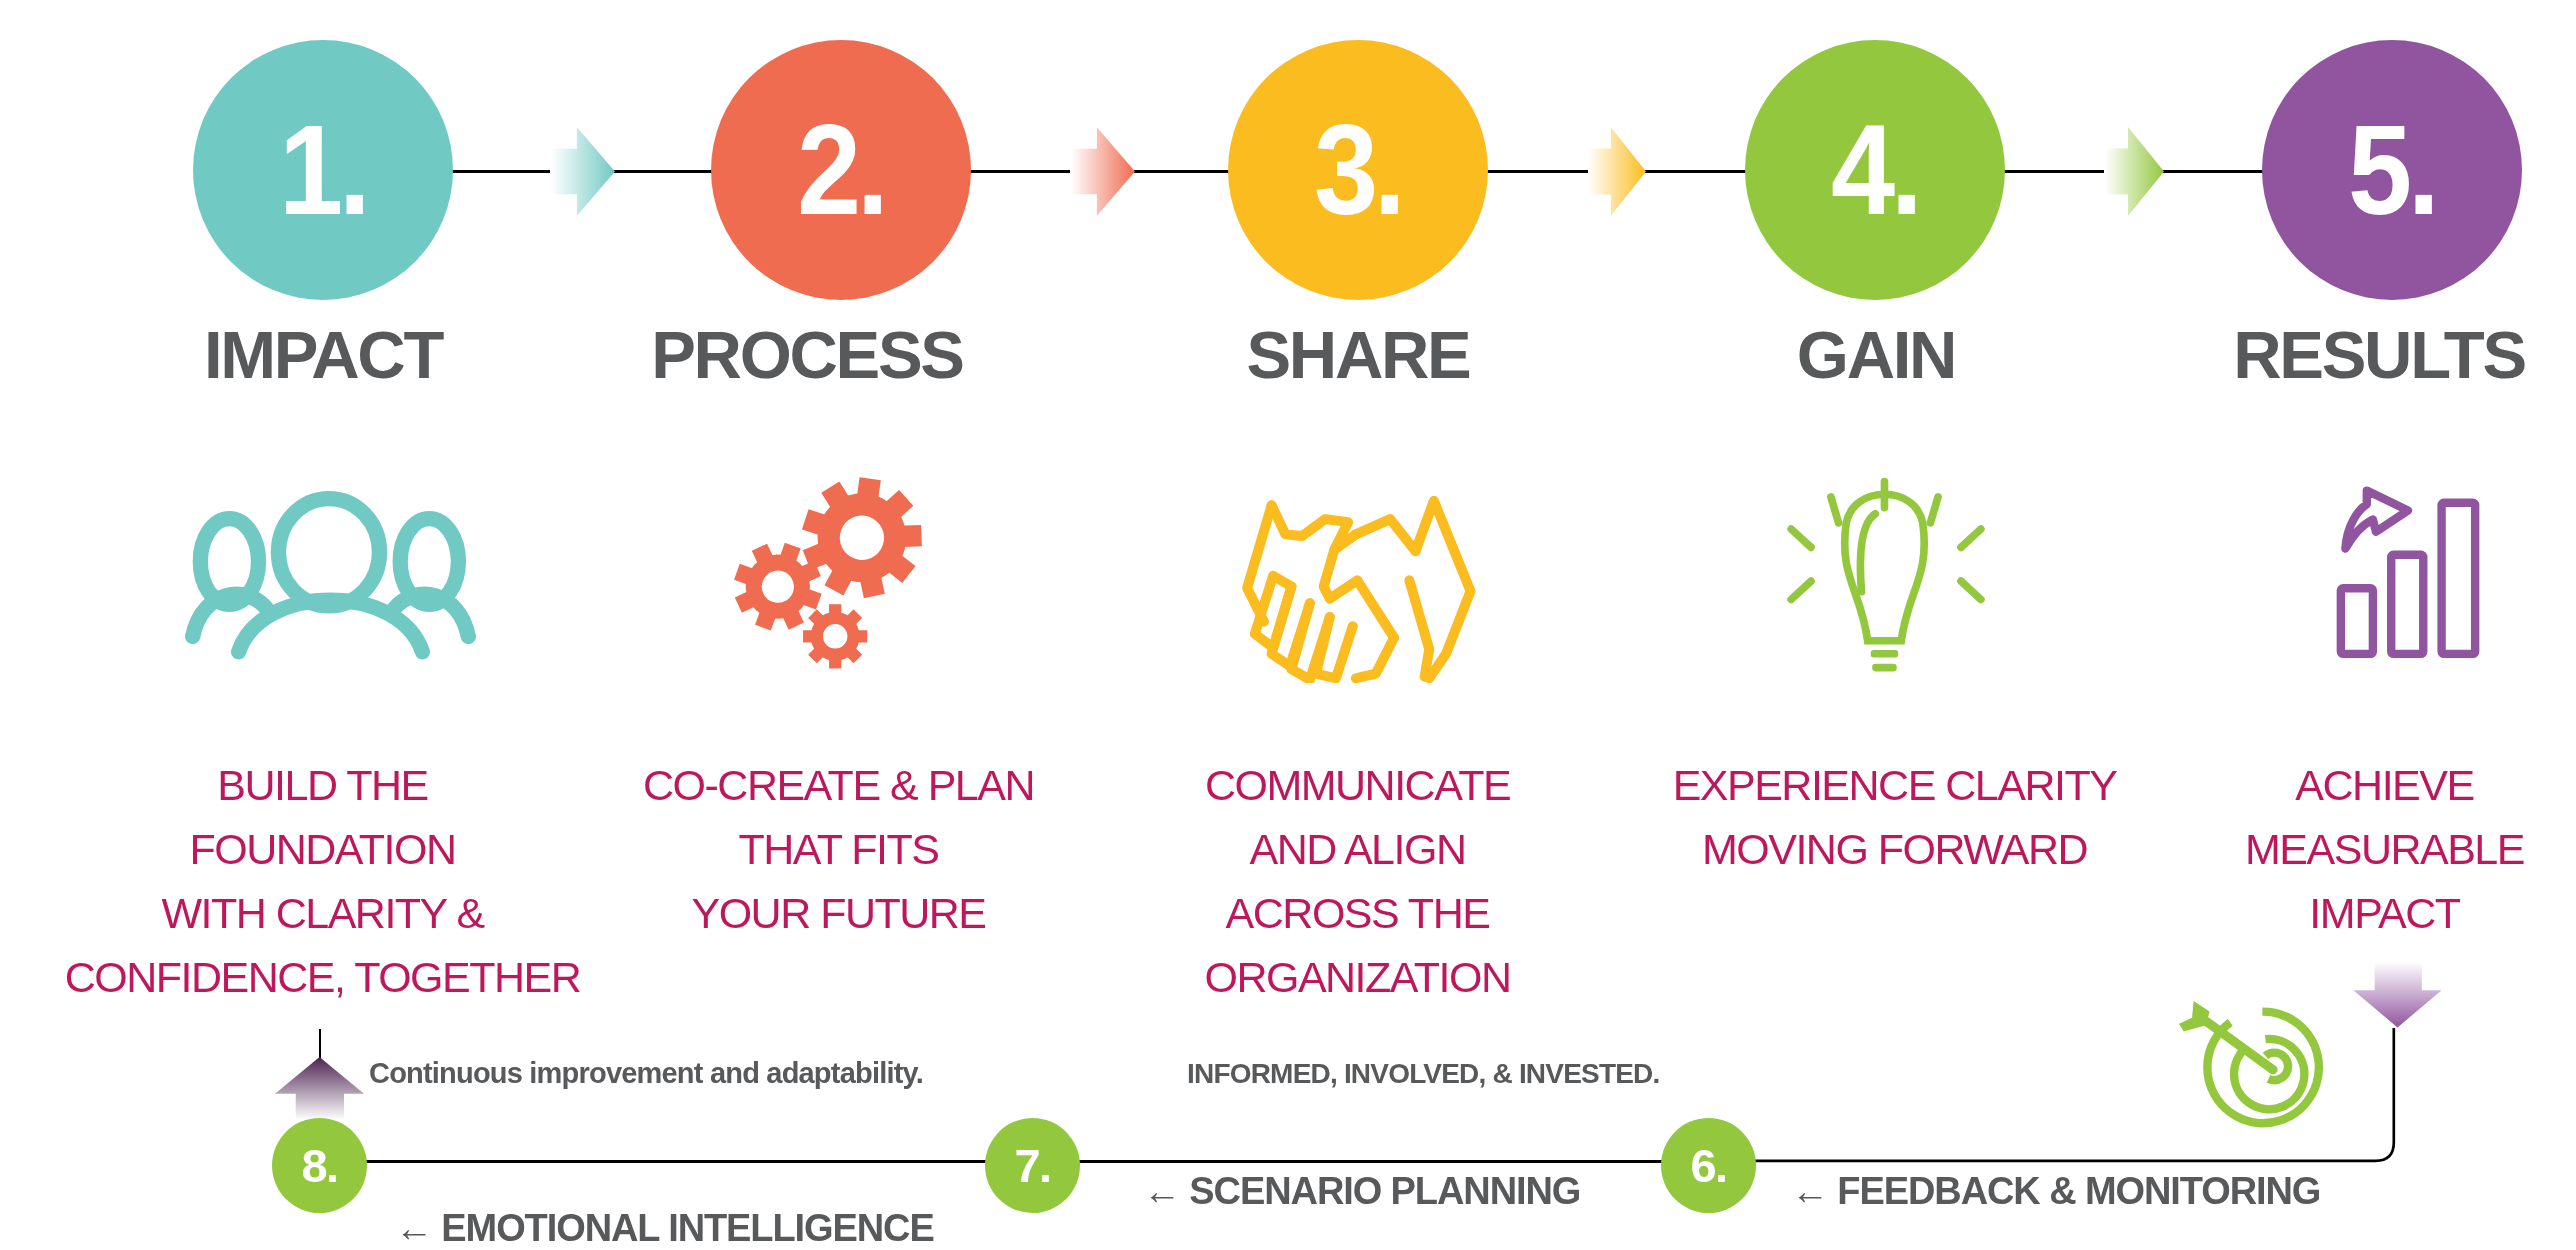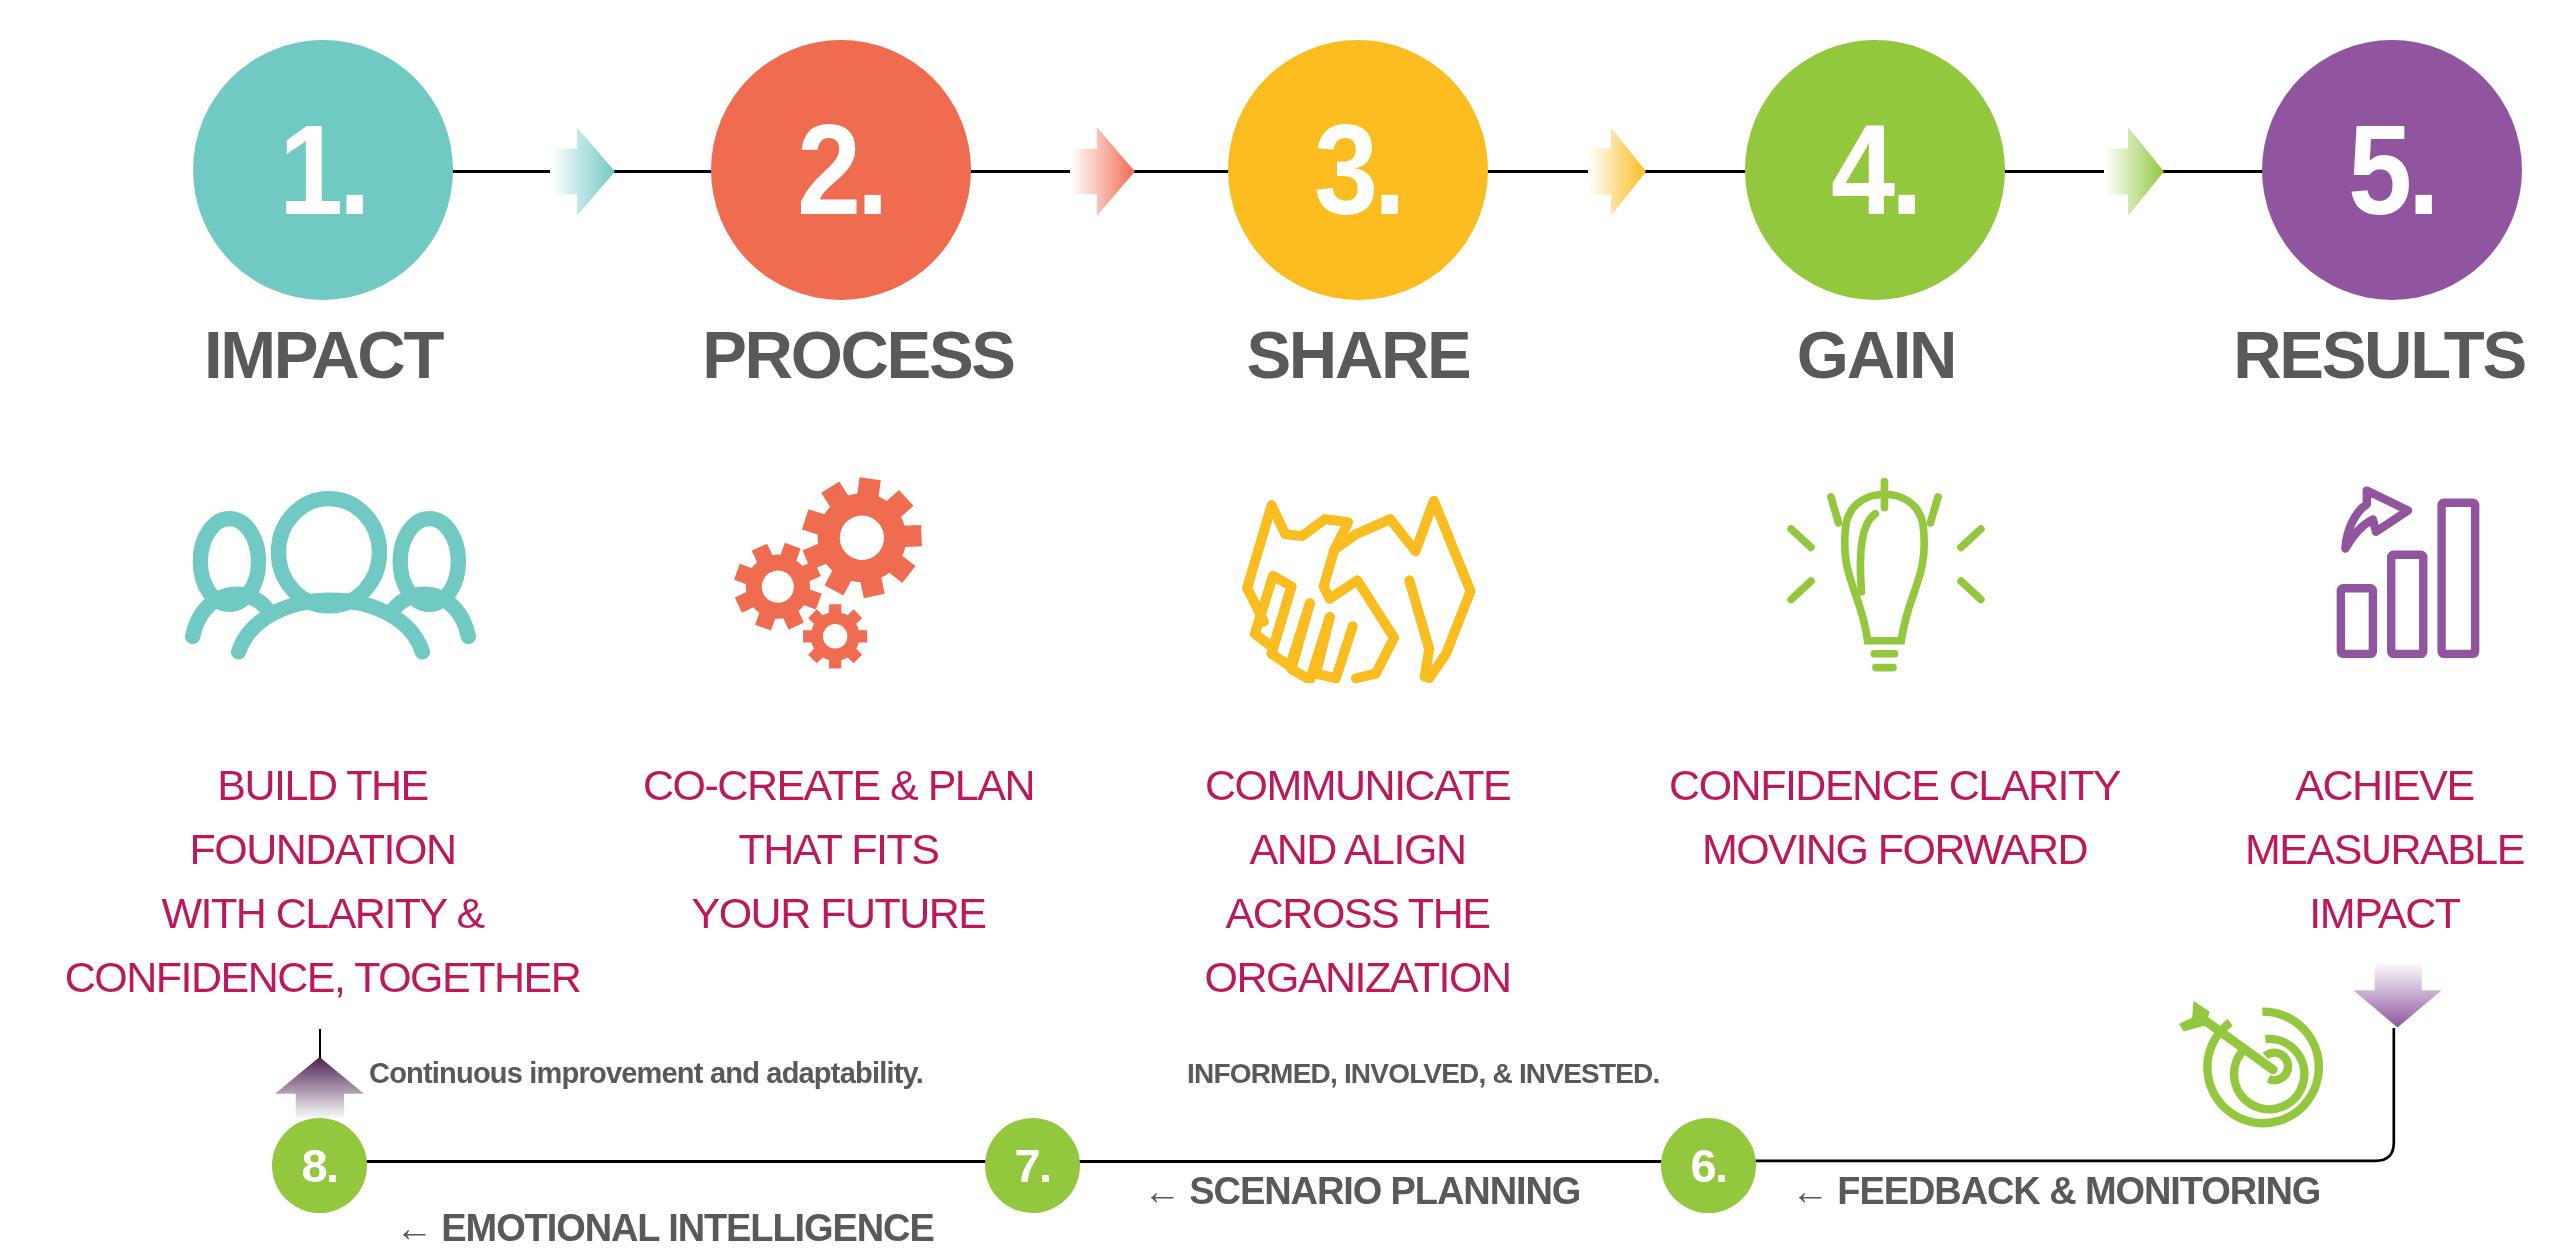--- a/index.html
+++ b/index.html
@@ -82,21 +82,21 @@
   <span class="step-num">3.</span>
 </div>
 <div class="step-circle" style="left:1745px; top:40px; width:260px; height:260px; background:#93c83e;">
   <span class="step-num">4.</span>
 </div>
 <div class="step-circle" style="left:2262px; top:40px; width:260px; height:260px; background:#9155a0;">
   <span class="step-num">5.</span>
 </div>
 
 <div class="step-title" style="left:124px; top:321px;">IMPACT</div>
-<div class="step-title" style="left:659px; top:321px;text-align:center;">PROCESS</div>
+<div class="step-title" style="left:608px; top:321px;text-align:center;">PROCESS</div>
 <div class="step-title" style="left:1159px; top:321px;">SHARE</div>
 <div class="step-title" style="left:1677px; top:321px;">GAIN</div>
 <div class="step-title" style="left:2180px; top:321px;">RESULTS</div>
 
 <svg class="icon" style="left:185px; top:491px;" width="291" height="170" viewBox="0 0 380 222" fill="none" stroke="#71c9c4" stroke-width="20" stroke-linecap="round">
   <ellipse cx="188" cy="80" rx="66" ry="70"></ellipse>
   <ellipse cx="58" cy="92" rx="38" ry="56"></ellipse>
   <ellipse cx="319" cy="92" rx="38" ry="56"></ellipse>
   <path d="M70 210 C 100 120, 280 120, 310 210"></path>
   <path d="M10 190 C 22 130, 80 120, 108 155"></path>
@@ -196,21 +196,21 @@
   <div>THAT FITS</div>
   <div>YOUR FUTURE</div>
 </div>
 <div class="step-desc" style="left:1067px; top:753px;">
   <div>COMMUNICATE</div>
   <div>AND ALIGN</div>
   <div>ACROSS THE</div>
   <div>ORGANIZATION</div>
 </div>
 <div class="step-desc" style="left:1604px; top:753px;">
-  <div>CONFIDENCE CLARITY</div>
+  <div>EXPERIENCE CLARITY</div>
   <div>MOVING FORWARD</div>
 </div>
 <div class="step-desc" style="left:2094px; top:753px;">
   <div>ACHIEVE</div>
   <div>MEASURABLE</div>
   <div>IMPACT</div>
 </div>
 
 <div class="note" style="left:1187px; top:1029px; font-size:28px; letter-spacing:-0.8px;margin-top:31px;">INFORMED, INVOLVED, &amp; INVESTED.</div>
 

